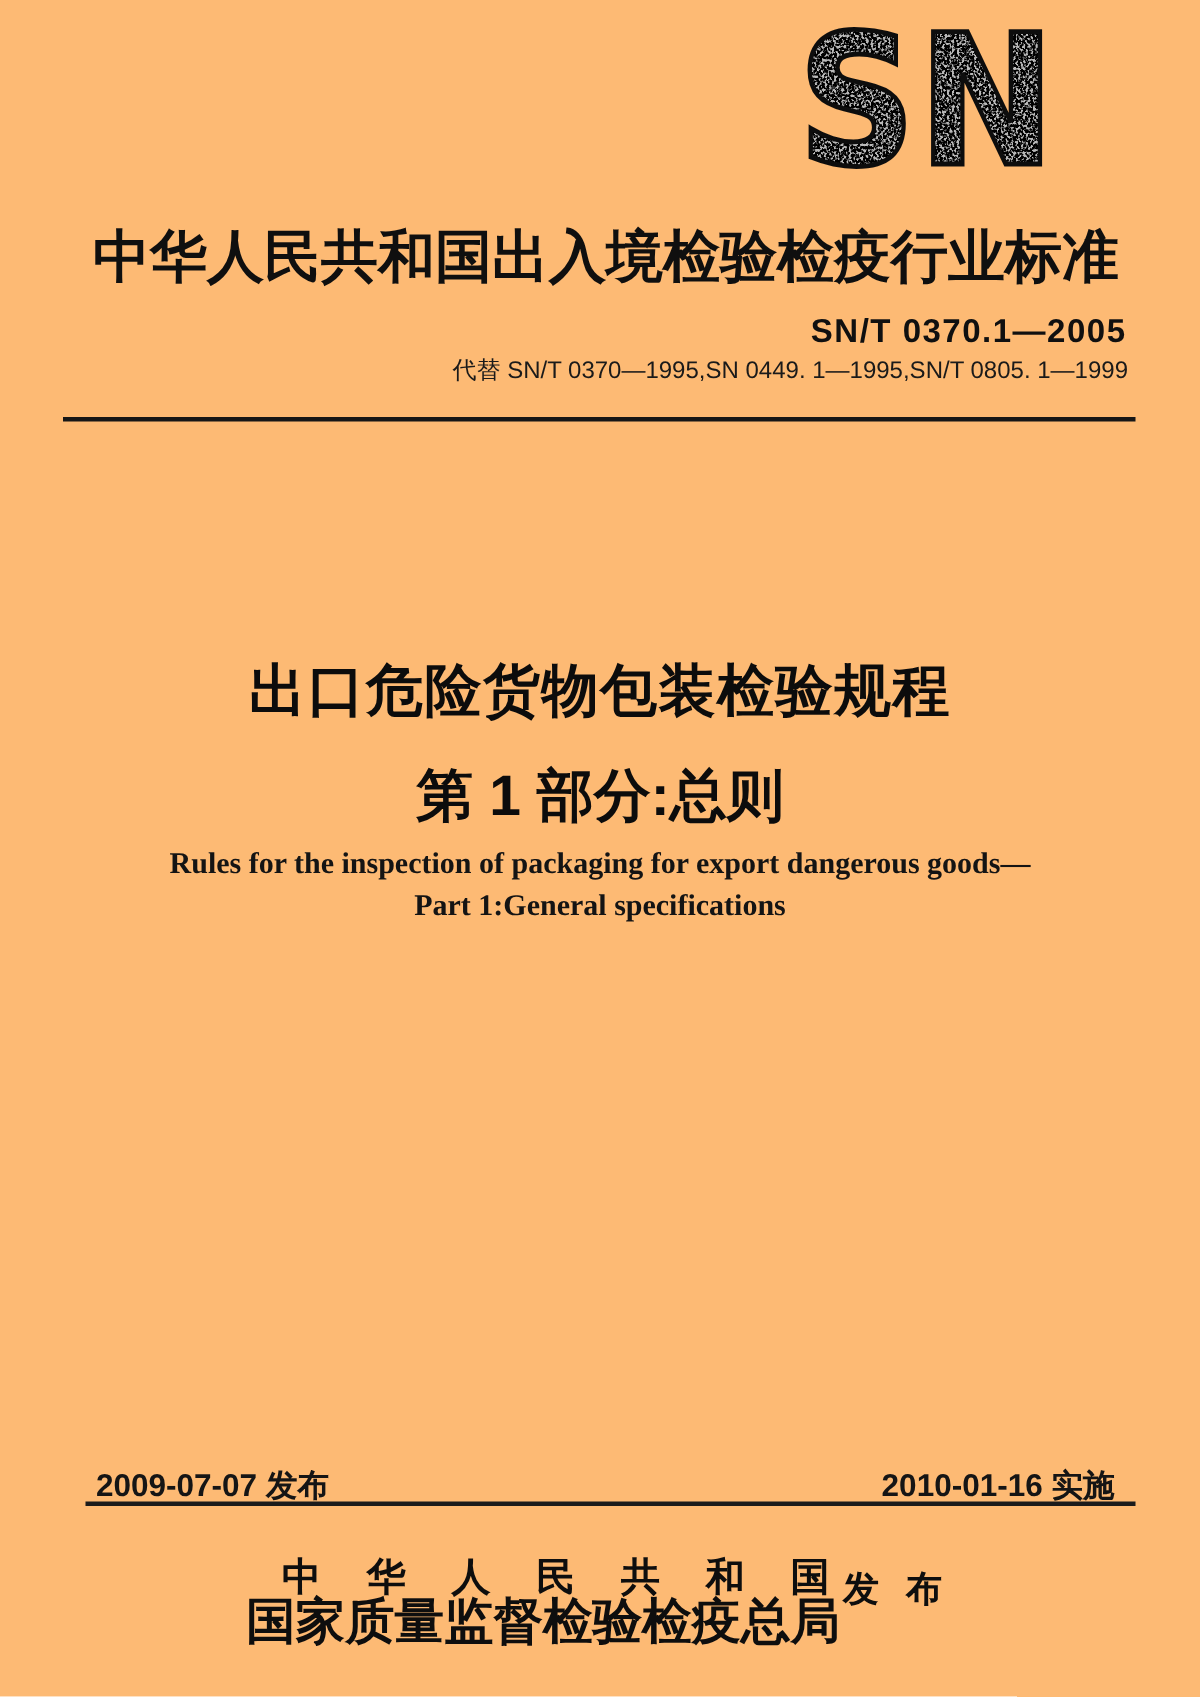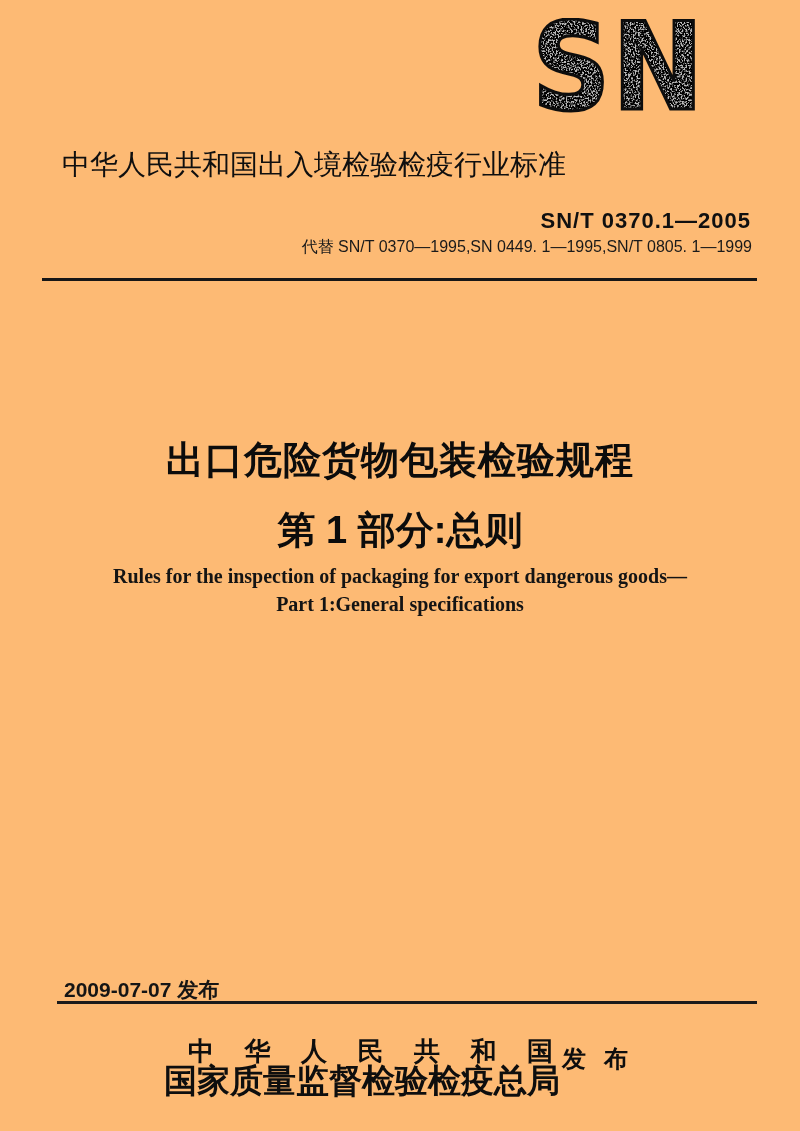--- a/index.html
+++ b/index.html
@@ -26,22 +26,22 @@
     font-size: 121px;
     letter-spacing: 2px;
   }
   .logo-fill   { fill: #b9b9b9; }
   .logo-dots   { fill: #000000; }
   .logo-stroke { fill: none; stroke: #0d0d0d; stroke-width: 3.2px; }
 
   
   .header-title {
     left: 62px; top: 146px;
-    font-size: 28px;
-    font-weight: normal;
+    font-size: 38px;
+    font-weight: bold;
     letter-spacing: 0px;
     color: #0f0f0f;
     white-space: nowrap;
   }
   .std-no {
     right: 49px; top: 208px;
     font-size: 22px;
     font-weight: bold;
     letter-spacing: 1px;
     color: #101010;
@@ -165,20 +165,21 @@
   <div class="abs cn-title-1">出口危险货物包装检验规程</div>
 
   <div class="abs cn-title-2">第 1 部分:总则</div>
 
   <div class="abs en-title-1">Rules for the inspection of packaging for export dangerous goods—</div>
 
   <div class="abs en-title-2">Part 1:General specifications</div>
 
   <div class="abs date-left">2009-07-07 发布</div>
 
+  <div class="abs date-right">2010-01-16 实施</div>
 
   <div class="abs rule-bottom"></div>
 
   <div class="abs pub-line1">中华人民共和国</div>
 
   <div class="abs pub-line2">国家质量监督检验检疫总局</div>
 
   <div class="abs publish-label">发 布</div>
 
 </div>

